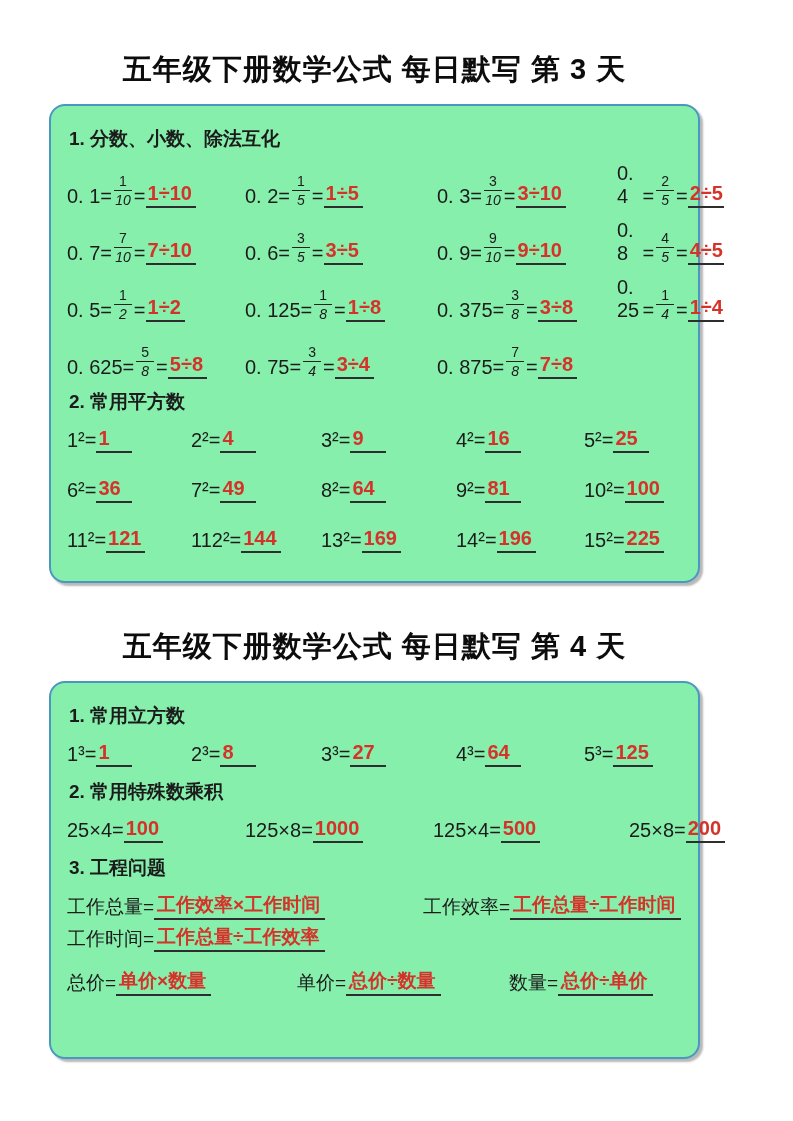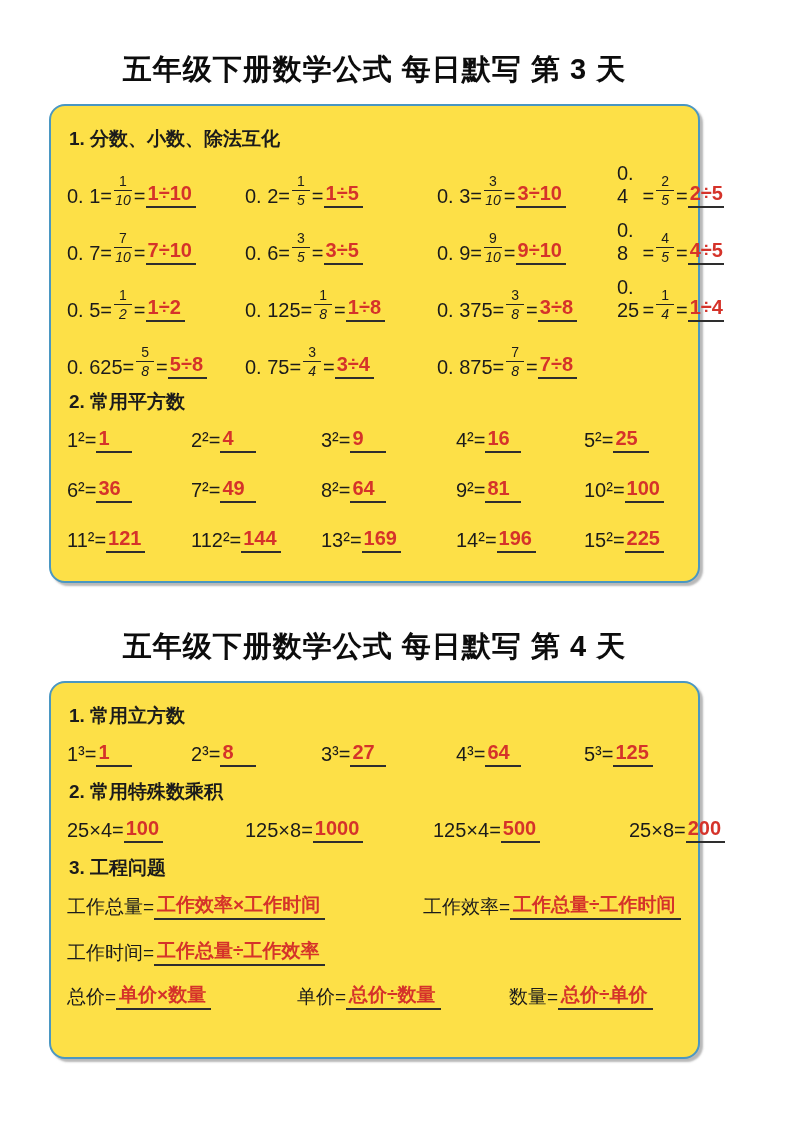--- a/index.html
+++ b/index.html
@@ -19,21 +19,21 @@
   .page-title{
     margin:50px 0 14px 0;text-align:center;
     font-size:29px;font-weight:bold;letter-spacing:1px;color:#0c0c0c;
   }
   .page-title.second{margin-top:44px;}
   .card{
     border:2.5px solid var(--blue);
     border-radius:16px;
     box-shadow:3px 3px 2px rgba(125,125,125,0.55);
     padding:12px 16px 16px 16px;
-    background:#fde047;
+    background:#86efac;
   }
   .card.day3{min-height:404px;}
   .card.day4{min-height:378px;}
   .heading{font-size:19px;font-weight:bold;margin:8px 0 10px 2px;}
   .black{font-size:20px;color:var(--ink);}
   .answer{
     color:var(--red);font-weight:bold;font-size:20px;
     border-bottom:2px solid var(--uline);
     padding:0 4px 1px 2px;min-width:36px;display:inline-block;text-align:left;
     line-height:1.15;
@@ -55,21 +55,21 @@
     display:grid;grid-template-columns:124px 130px 135px 128px auto;
     row-gap:20px;margin:2px 0 10px 0;
   }
   .fact-item{display:flex;align-items:center;min-height:30px;}
   
   .four-grid{
     display:grid;grid-template-columns:178px 188px 196px auto;
     margin:2px 0 10px 0;
   }
   
-  .eng-grid{display:grid;grid-template-columns:356px auto;row-gap:14px;margin:4px 0 12px 0;}
+  .eng-grid{display:grid;grid-template-columns:356px auto;margin:4px 0 12px 0;}
   .sales-grid{display:grid;grid-template-columns:230px 212px auto;margin:4px 0 6px 0;}
   .formula-item{display:flex;align-items:center;min-height:32px;}
   .formula-item .black{font-size:19px;}
   .formula-item .answer{font-size:19px;padding:0 5px 2px 3px;}
 </style>
 </head>
 <body>
 
 <div class="sheet">
 

